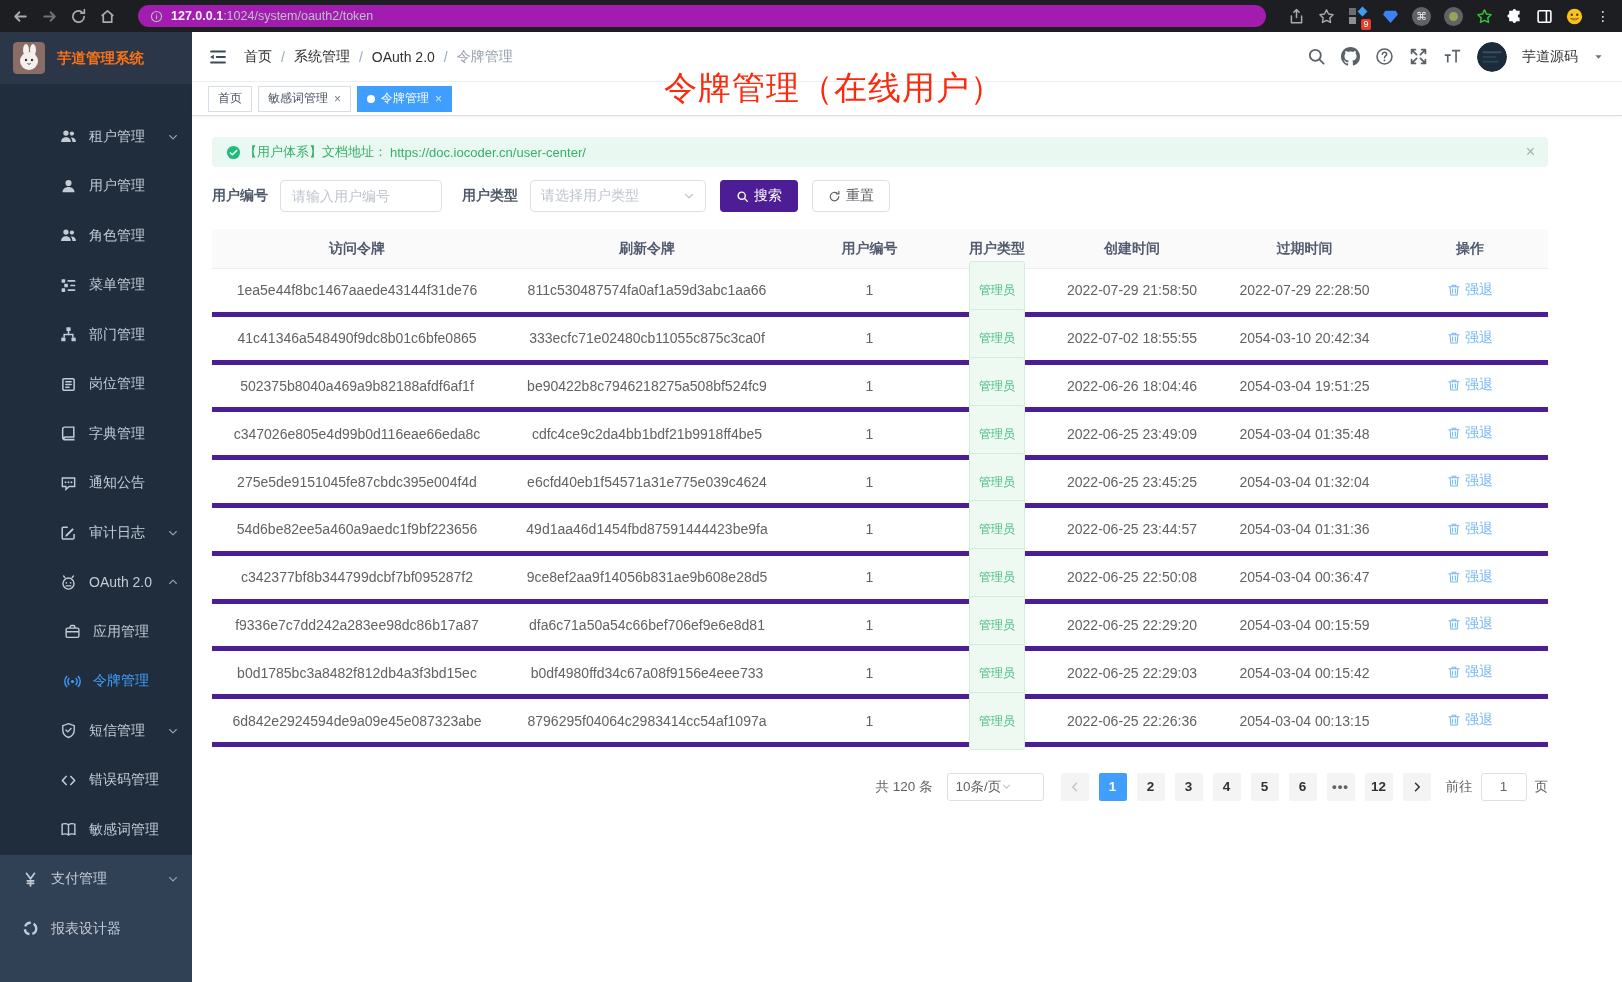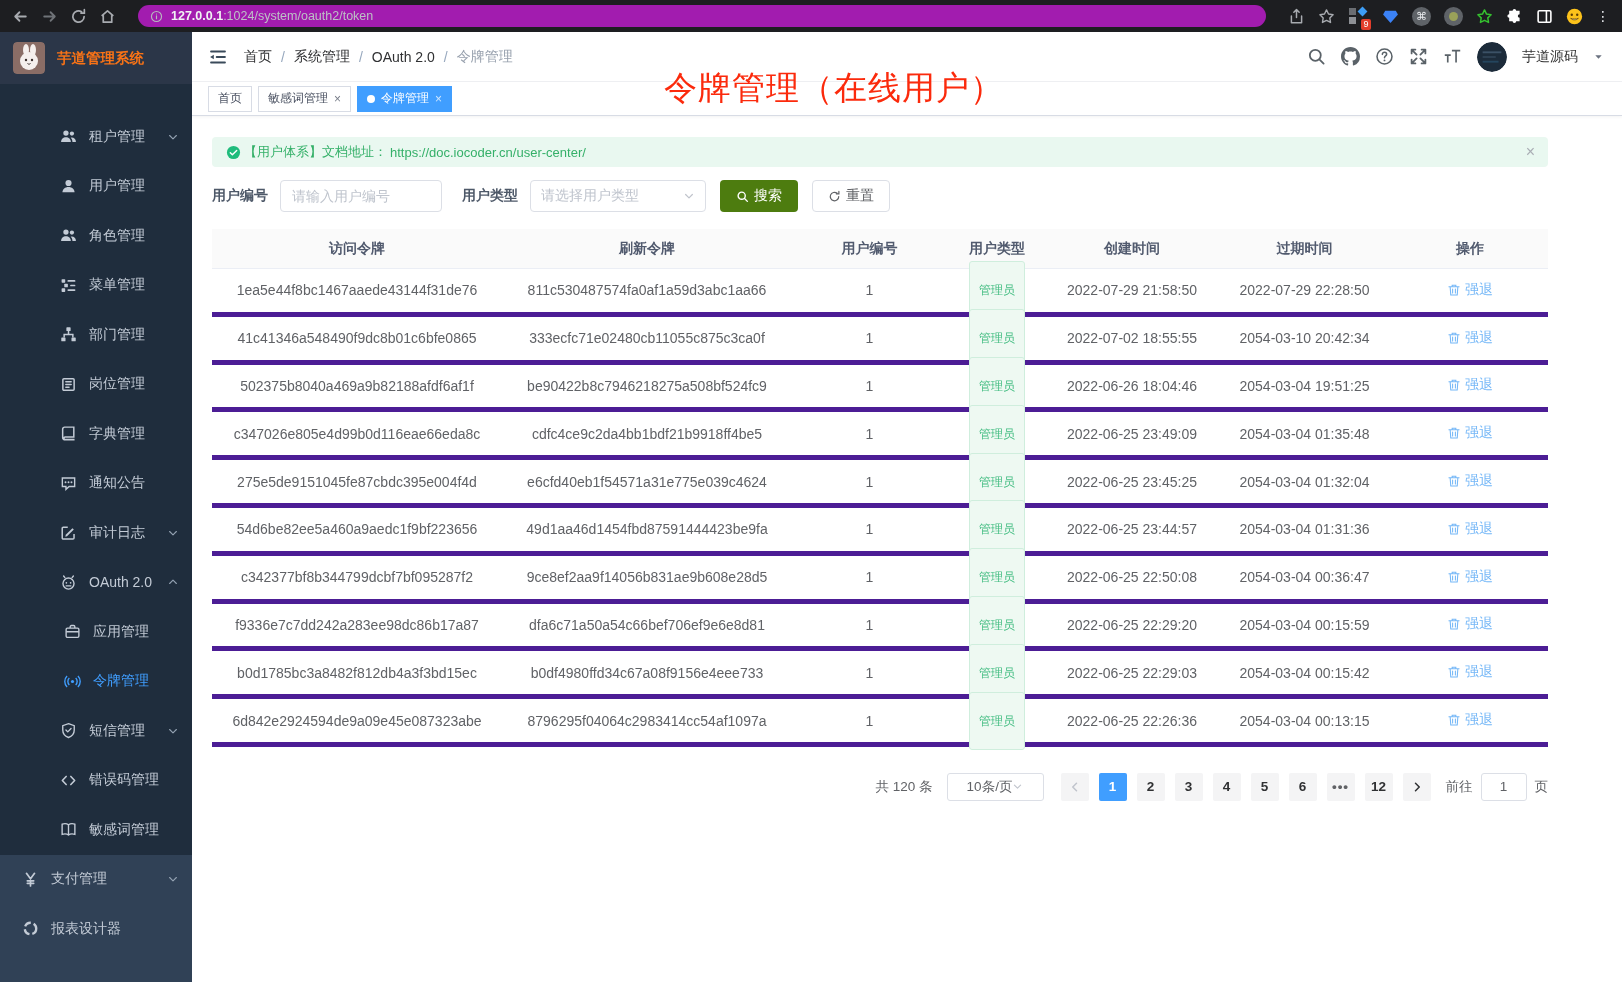--- a/index.html
+++ b/index.html
@@ -71,35 +71,35 @@
 
   .filters{display:flex;align-items:center;gap:12px;margin-top:13px;height:32px;font-size:14px}
   .f-label{font-weight:bold;color:#4e5969;white-space:nowrap}
   .f-input{width:162px;height:32px;border:1px solid #dcdfe6;border-radius:4px;padding:0 11px;font-size:14px;color:#606266;outline:none}
   ::placeholder{color:#bfc4cd}
   .f-select{width:176px;height:32px;border:1px solid #dcdfe6;border-radius:4px;display:flex;align-items:center;justify-content:space-between;padding:0 10px;cursor:pointer}
   .f-select .ph{font-size:14px;color:#bfc4cd}
   .f-select .sel-chev{width:12px;height:12px;color:#c0c4cc}
   .btn{height:32px;border-radius:4px;display:inline-flex;align-items:center;gap:5px;font-size:14px;padding:0 15px;cursor:pointer;border:1px solid transparent;margin-left:2px}
   .btn svg{width:13px;height:13px}
-  .btn-primary{background:#4d7c0f;color:#fff}
+  .btn-primary{background:#4c1d95;color:#fff}
   .btn-plain{background:#fff;border-color:#dcdfe6;color:#606266}
 
   .table{margin-top:17px;font-size:14px;color:#606266}
   .t-head,.t-row{display:grid;grid-template-columns:290px 290px 155px 100px 170px 175px 156px}
   .t-head{background:#fafafa;height:40px;align-items:center;color:#515a6e;font-weight:bold;border-bottom:1px solid #ebeef5}
   .t-row{height:47.8px;align-items:center;border-bottom:5px solid #4c1d95;background:#fff}
   .t-cell{text-align:center;padding:0 4px;white-space:nowrap;overflow:hidden}
   .badge{display:inline-block;background:#eef9f2;border:1px solid #cfeedd;color:#43bd82;font-size:12px;line-height:1;padding:22px 9px;border-radius:3px}
   .kick{color:#74b7f7;display:inline-flex;align-items:center;gap:4px;cursor:pointer}
   .kick svg{width:14px;height:14px}
 
   .pagination{display:flex;align-items:center;justify-content:flex-end;margin-top:26px;font-size:13.5px;color:#606266}
   .total{margin-right:14px}
-  .psize{width:97px;height:28px;border:1px solid #dcdfe6;border-radius:3px;display:flex;align-items:center;justify-content:center;padding:0 8px;margin-right:12px;cursor:pointer}
+  .psize{width:97px;height:28px;border:1px solid #dcdfe6;border-radius:3px;display:flex;align-items:center;justify-content:flex-start;padding:0 8px;margin-right:12px;cursor:pointer}
   .psize .sel-chev{width:11px;height:11px;color:#c0c4cc}
   .pbtn{min-width:28px;height:28px;background:#f4f4f5;border-radius:2px;display:flex;align-items:center;justify-content:center;margin:0 5px;font-weight:600;color:#303133;cursor:pointer;padding:0 4px}
   .pbtn.active{background:#409eff;color:#fff}
   .pbtn .arr{width:12px;height:12px}
   .pbtn.prev{color:#c0c4cc}
   .pbtn.more{letter-spacing:1px;color:#606266}
   .goto{display:flex;align-items:center;gap:8px;margin-left:10px}
   .goto input{width:46px;height:28px;border:1px solid #dcdfe6;border-radius:3px;text-align:center;font-size:13.5px;color:#606266;outline:none}
 </style>
 </head>

